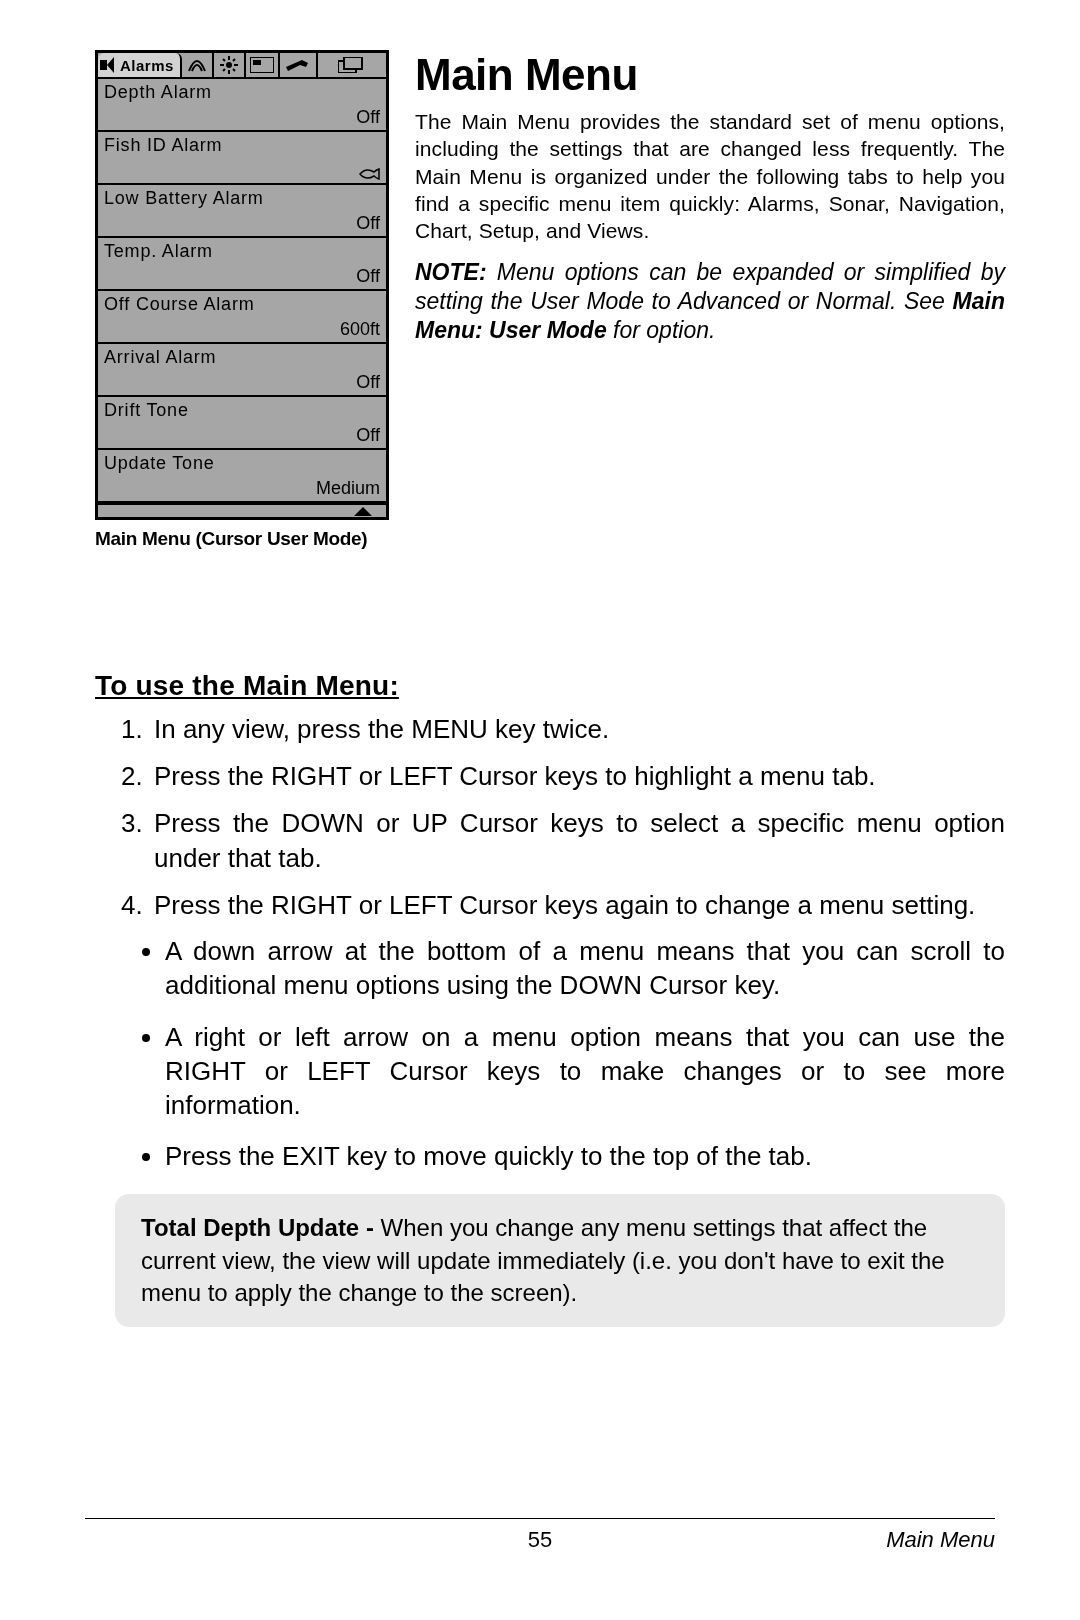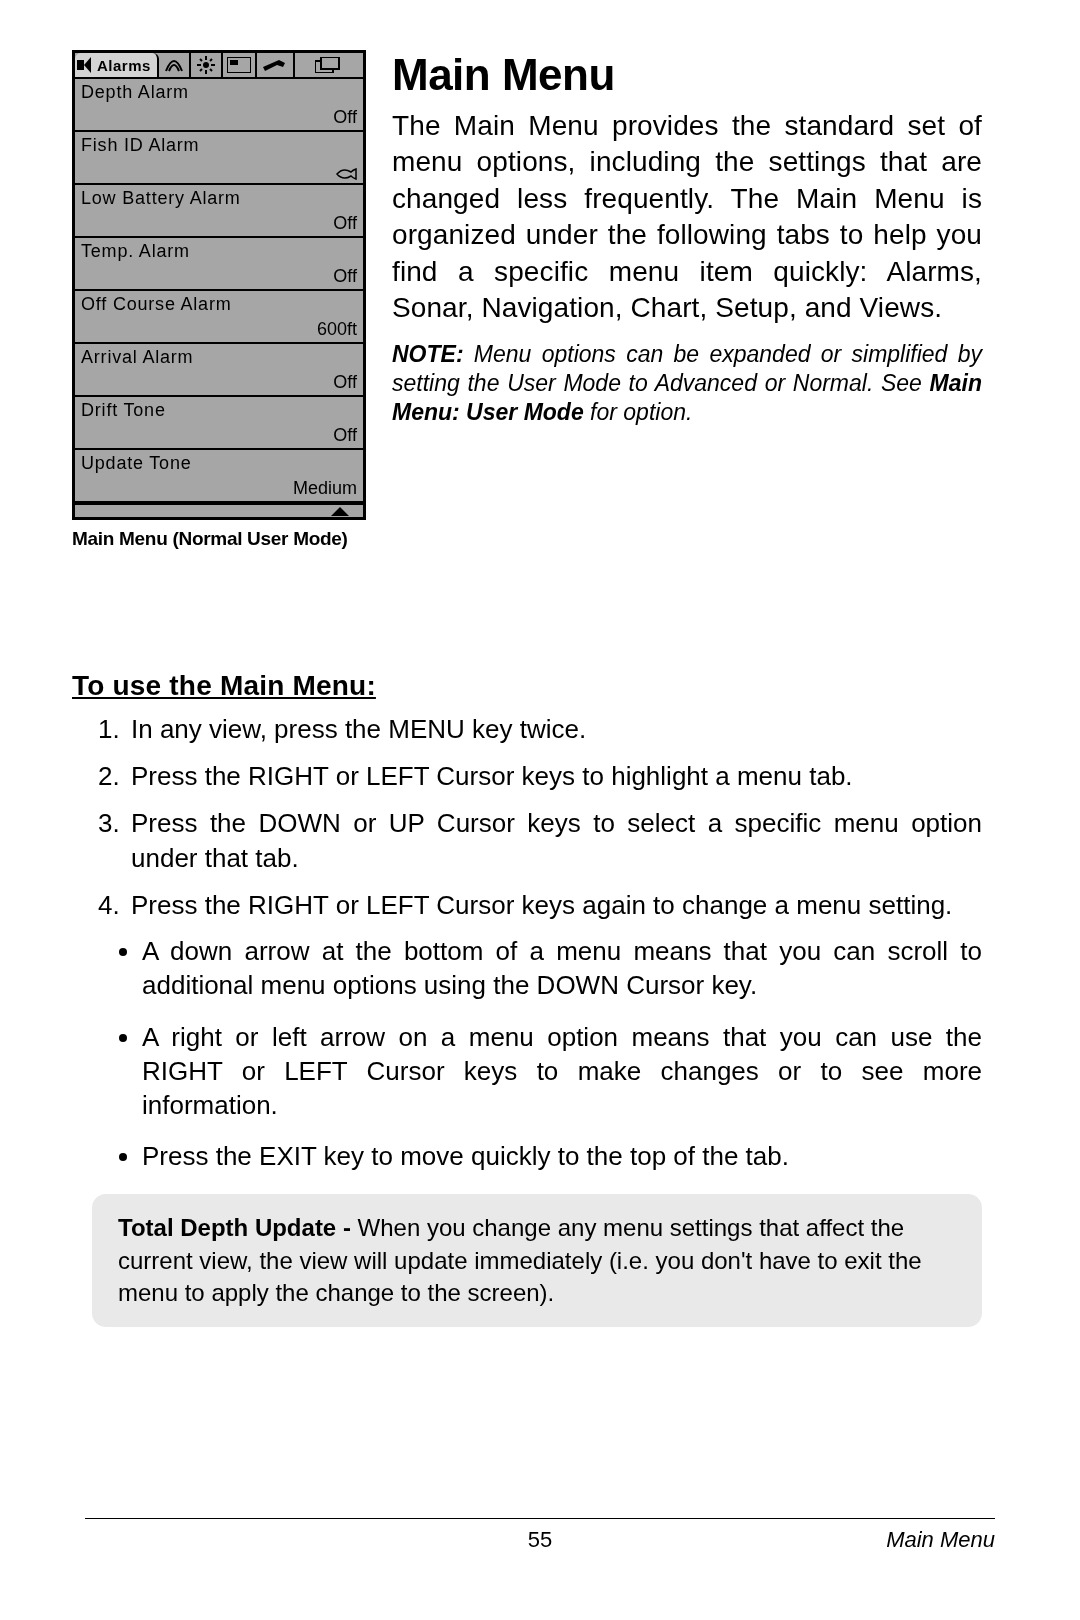--- a/index.html
+++ b/index.html
@@ -6,21 +6,21 @@
   html, body { margin:0; padding:0; }
   body {
     width:1080px; height:1620px;
     background:#fff;
     font-family:"Helvetica Neue", Helvetica, Arial, sans-serif;
     color:#000;
     position:relative;
   }
   .page {
     position:absolute;
-    left:72px; top:50px; width:910px;
+    left:95px; top:50px; width:910px;
   }
   
   .device-wrap { float:left; width:320px; }
   .device {
     width:294px;
     border:3px solid #000;
     background:#a6a6a7;
     font-family:"Arial","Helvetica",sans-serif;
   }
   .tabbar {
@@ -100,21 +100,21 @@
   
   .right-col { margin-left:320px; }
   h1 {
     margin:0 0 8px 0;
     font-size:44px;
     font-weight:800;
     font-family:"Helvetica Condensed","Arial Narrow","Helvetica",sans-serif;
     letter-spacing:-.5px;
   }
   .intro {
-    font-size:28px;
+    font-size:21px;
     line-height:1.3;
     text-align:justify;
     letter-spacing:.1px;
   }
   .note {
     margin-top:14px;
     font-size:23px;
     font-style:italic;
     line-height:1.25;
     text-align:justify;
@@ -253,21 +253,21 @@
         <span class="value">Off</span>
       </div>
       <div class="menu-item">
         <span class="label">Update Tone</span>
         <span class="value">Medium</span>
       </div>
       <div class="scroll-indicator">
         <div class="arrow"></div>
       </div>
     </div>
-    <div class="caption">Main Menu (Normal User Mode)</div>
+    <div class="caption">Main Menu (Cursor User Mode)</div>
   </div>
 
   <div class="right-col">
     <h1>Main Menu</h1>
     <div class="intro">The Main Menu provides the standard set of menu options, including the settings that are changed less frequently. The Main Menu is organized under the following tabs to help you find a specific menu item quickly: Alarms, Sonar, Navigation, Chart, Setup, and Views.</div>
     <div class="note">
       <span class="nb">NOTE:</span><span> Menu options can be expanded or simplified by setting the User Mode to Advanced or Normal. See </span><span class="nbref">Main Menu: User Mode</span><span> for option.</span>
     </div>
   </div>
 

